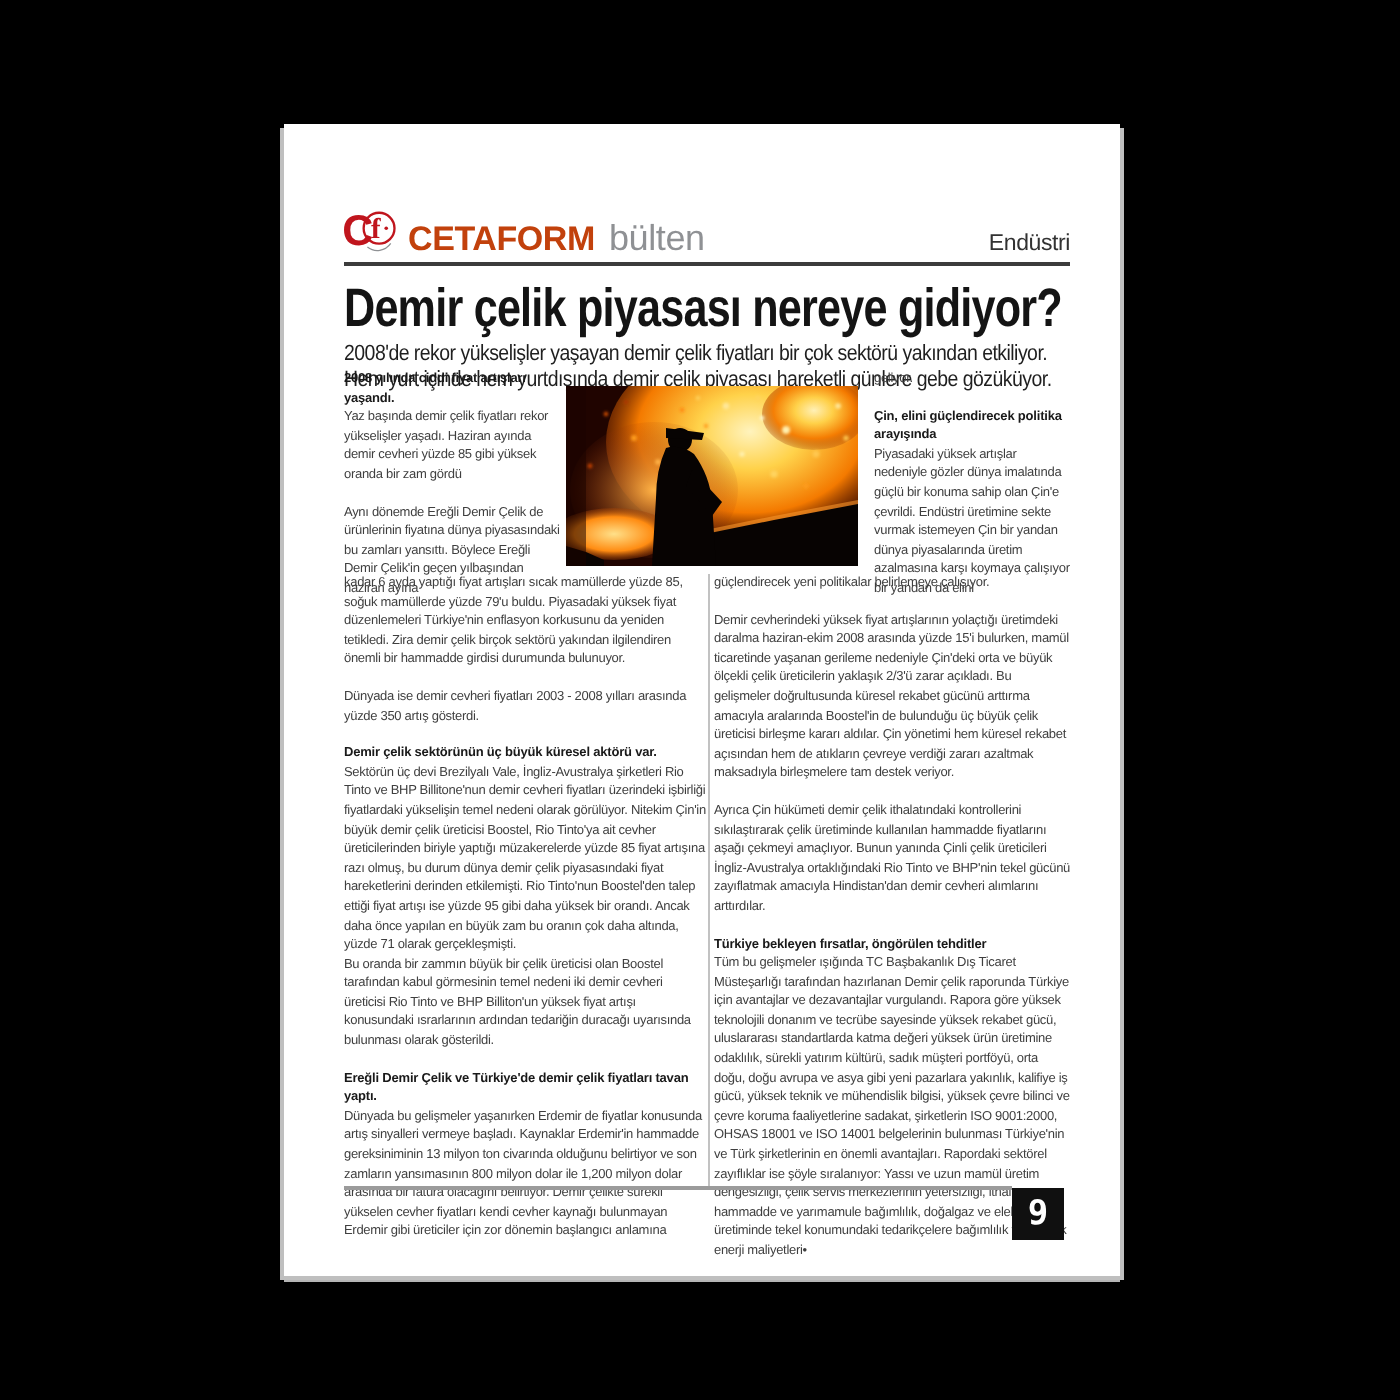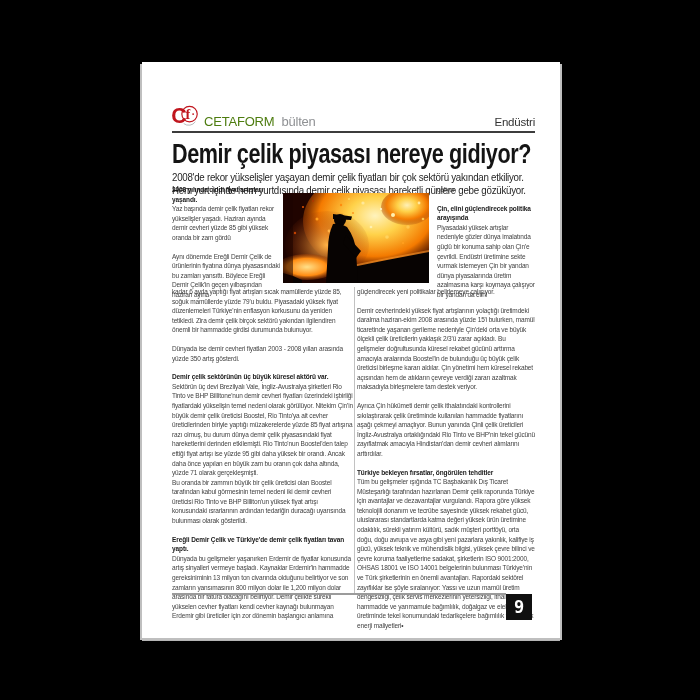--- a/index.html
+++ b/index.html
@@ -11,22 +11,22 @@
     position:absolute;left:142px;top:62px;width:418px;height:576px;
     background:#fff;box-shadow:-2px 2px 0 #bfbfbf,2px 2px 0 #bfbfbf,0 3px 0 #b5b5b5;
     overflow:hidden;
   }
   .content{padding:38px 25px 0 30px;position:relative;}
   
   .masthead{display:flex;justify-content:space-between;align-items:flex-end;
     height:28px;border-bottom:2px solid #3c3c3c;padding-bottom:3px;}
   .brand{display:flex;align-items:flex-end;gap:5px;}
   .logomark{width:27px;height:26px;display:block;}
-  .brandname{font-weight:normal;font-size:13px;letter-spacing:-.2px;color:#4d7c0f;line-height:1;}
-  .brandsuffix{font-size:13px;color:#8f9194;letter-spacing:-.2px;line-height:1;margin-left:2px;}
+  .brandname{font-weight:bold;font-size:17px;letter-spacing:-.2px;color:#c2410c;line-height:1;}
+  .brandsuffix{font-size:18px;color:#8f9194;letter-spacing:-.2px;line-height:1;margin-left:2px;}
   .section-label{font-size:11.5px;color:#323232;letter-spacing:-.2px;line-height:1;}
   
   .title{margin-top:7px;font-weight:bold;font-size:27px;letter-spacing:-.5px;color:#141414;
     white-space:nowrap;transform:scaleX(.80);transform-origin:left bottom;line-height:29px;}
   .subtitle{margin-top:2px;}
   .subtitle div{font-size:11px;letter-spacing:-.3px;color:#1f1f1f;line-height:12.5px;
     white-space:nowrap;transform:scaleX(.885);transform-origin:left top;}
   
   .body-region{position:absolute;left:30px;top:122px;width:363px;height:409px;}
   .col{position:absolute;font-size:6.5px;letter-spacing:-.15px;line-height:9.6px;color:#3f3f3f;}

